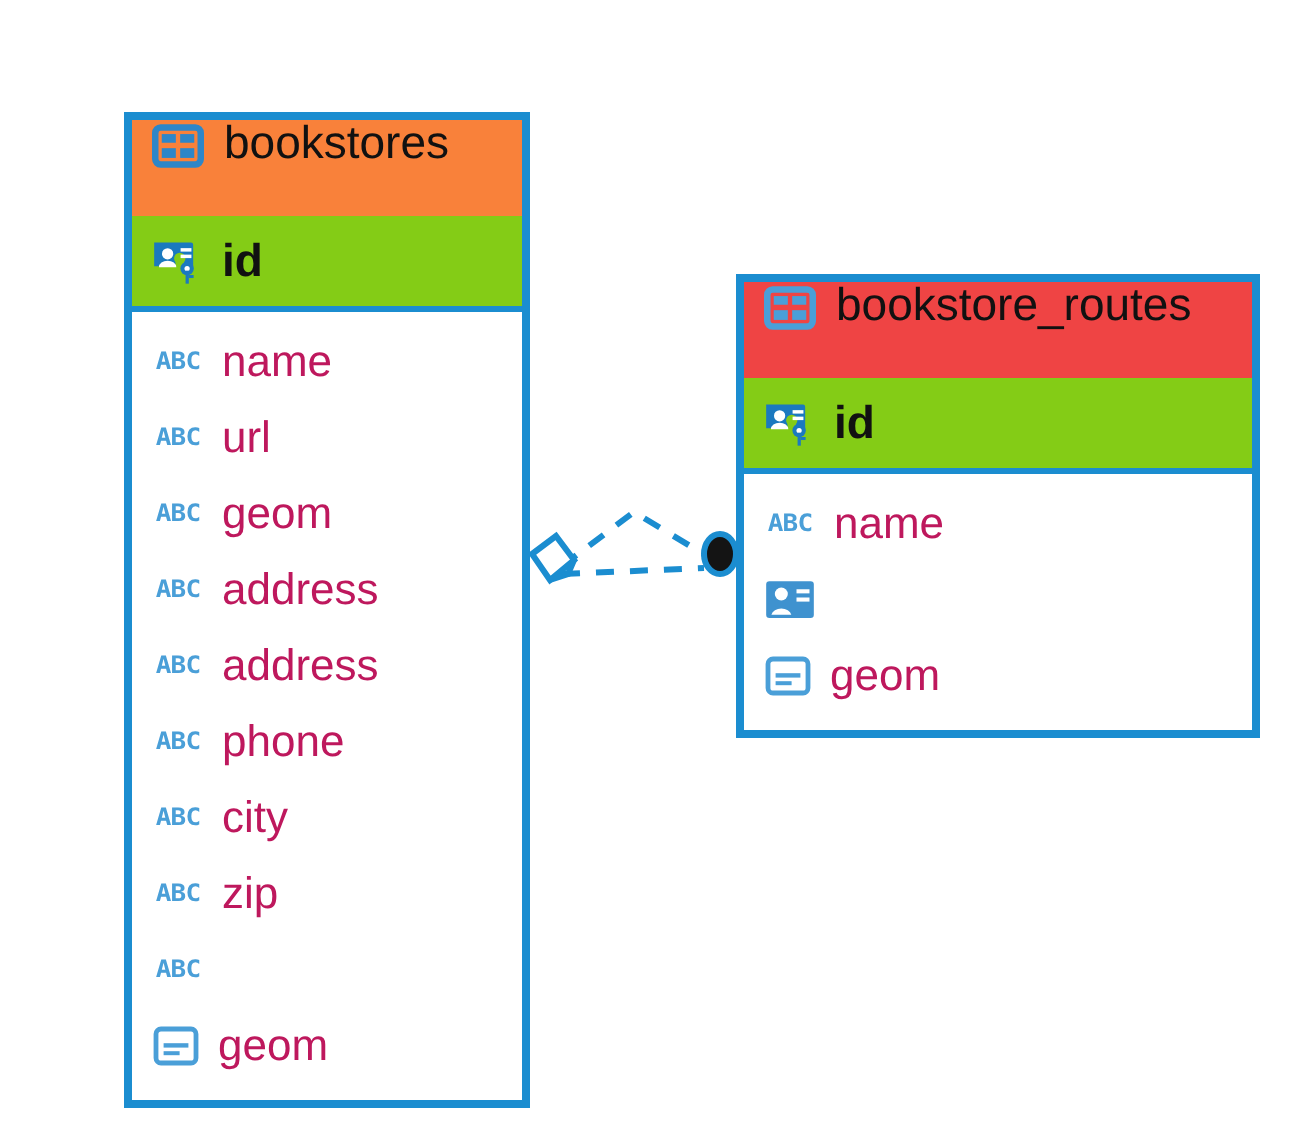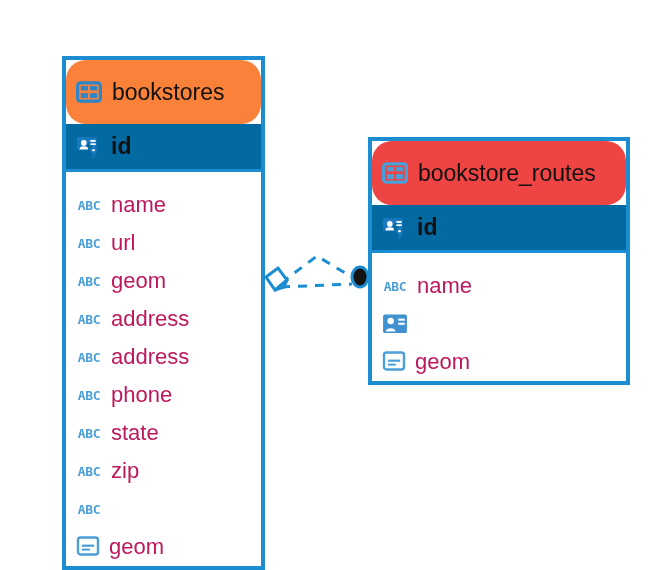--- a/index.html
+++ b/index.html
@@ -24,60 +24,58 @@
   
   .entity {
     position: absolute;
     box-sizing: border-box;
     border: 4px solid #1b8dd0;
     background: #ffffff;
   }
 
   .entity-header {
     display: flex;
-    align-items: center;
-    box-sizing: border-box;
-    height: 64px;
+    box-sizing: border-box;
+    height: 48px;
     padding: 0 10px 0 10px;
     gap: 10px;
-    border-radius: 20px;
   }
   .entity-header.orange { background: #f9813a; }
   .entity-header.grey   { background: #ef4444; }
 
   .entity-title {
     font-size: 23px;
     color: #111111;
     line-height: 1;
     white-space: nowrap;
   }
 
   .pk-row {
     display: flex;
     align-items: center;
     gap: 9px;
     box-sizing: border-box;
     height: 48px;
     padding: 0 10px;
     border-bottom: 3px solid #1b8dd0;
-    background: #0369a1;
+    background: #84cc16;
   }
   .pk-row .field-label {
     font-size: 23px;
     font-weight: bold;
     color: #111111;
     line-height: 1;
   }
 
   .field-list {
     padding: 6px 0 8px 0;
   }
   .field-row {
     display: flex;
-    align-items: flex-end;
+    align-items: center;
     gap: 9px;
     height: 38px;
     padding: 0 10px;
     box-sizing: border-box;
   }
   .field-label {
     font-size: 22px;
     color: #be185d;
     line-height: 1;
     white-space: nowrap;
@@ -189,21 +187,21 @@
       <div class="field-row">
         <span class="icon icon-abc">ABC</span>
         <span class="field-label">address</span>
       </div>
       <div class="field-row">
         <span class="icon icon-abc">ABC</span>
         <span class="field-label">phone</span>
       </div>
       <div class="field-row">
         <span class="icon icon-abc">ABC</span>
-        <span class="field-label">state</span>
+        <span class="field-label">city</span>
       </div>
       <div class="field-row">
         <span class="icon icon-abc">ABC</span>
         <span class="field-label">zip</span>
       </div>
       <div class="field-row">
         <span class="icon icon-abc">ABC</span>
       </div>
       <div class="field-row">
         <span class="icon icon-geom">

